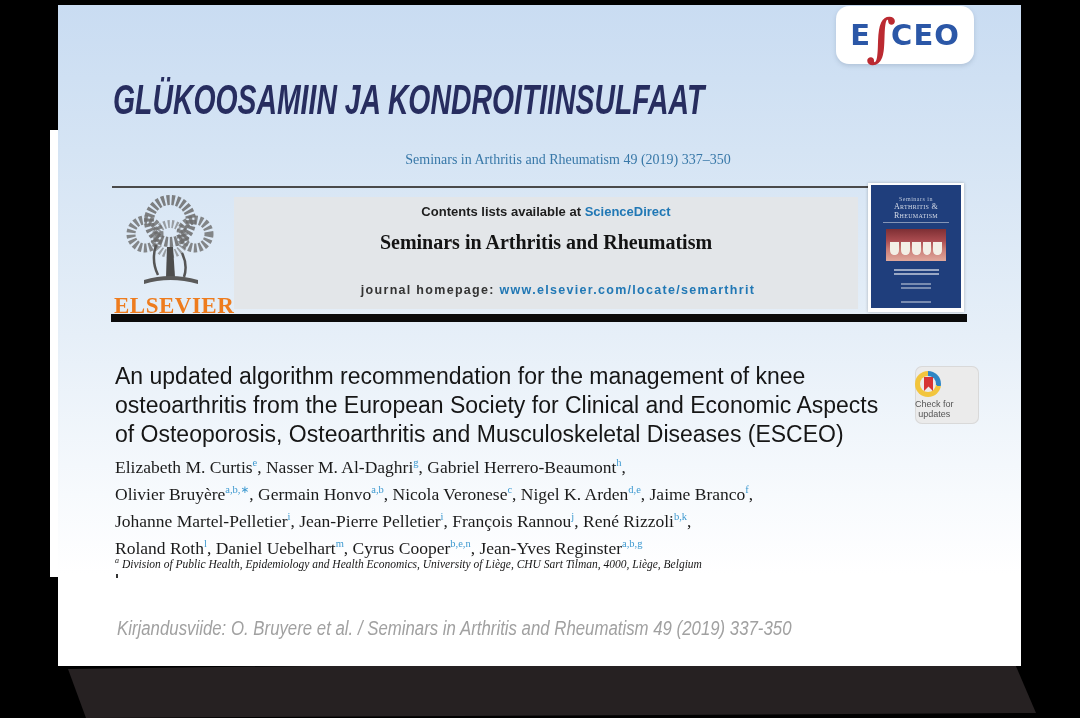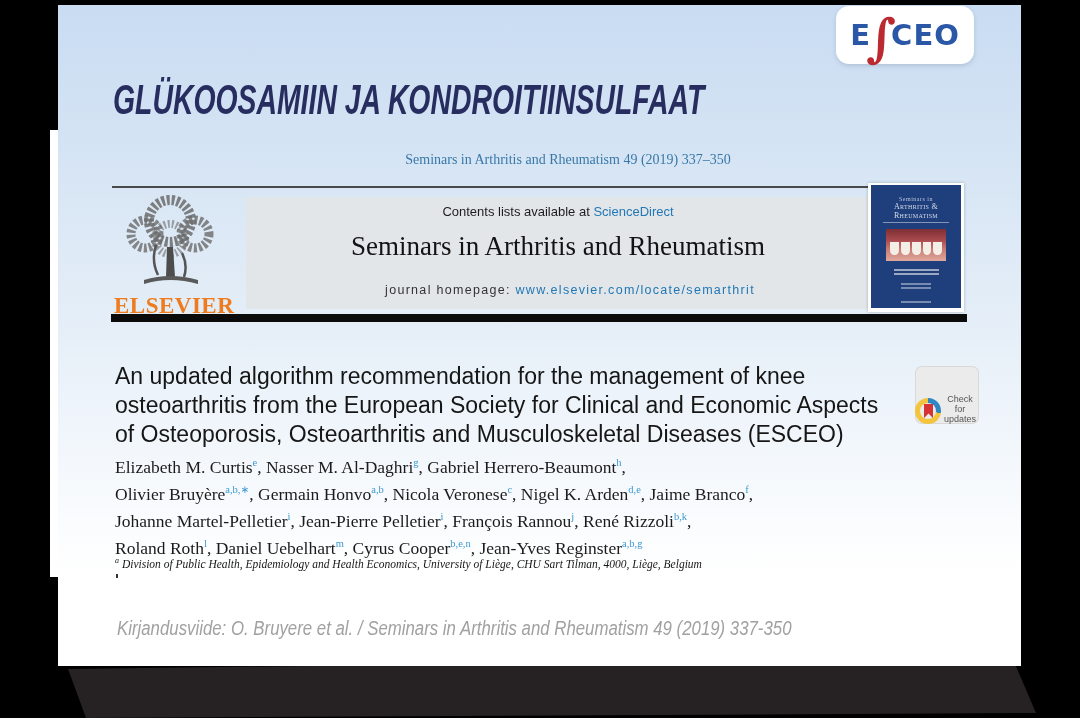--- a/index.html
+++ b/index.html
@@ -32,24 +32,24 @@
   .jref{position:absolute;left:150px;top:147px;width:720px;text-align:center;
         font-family:"Liberation Serif",serif;font-size:14px;color:#3878a8;}
 
   .rule{position:absolute;left:54px;top:181px;width:848px;height:2px;background:#4a4a4a;}
 
   .tree{position:absolute;left:60px;top:190px;width:105px;height:100px;}
   .elsevier-word{position:absolute;left:56px;top:288px;width:100px;text-align:center;
                  font-family:"Liberation Serif",serif;font-size:23px;font-weight:600;
                  color:#ee7c1e;letter-spacing:.5px;}
 
-  .graybox{position:absolute;left:188px;top:192px;width:624px;height:112px;background:#e3e6e9;}
+  .graybox{position:absolute;left:176px;top:192px;width:624px;height:112px;background:#e3e6e9;font-weight:bold;}
   .contents-line{position:absolute;top:7px;width:100%;text-align:center;font-size:13px;color:#1d1d1d;}
   .jname{position:absolute;top:34px;width:100%;text-align:center;
-         font-family:"Liberation Serif",serif;font-size:27px;color:#131313;}
+         font-family:"Liberation Serif",serif;font-size:20px;color:#131313;}
   .homepage-line{position:absolute;top:86px;width:100%;text-align:center;
                  font-size:12.5px;letter-spacing:1.3px;color:#333;padding-left:12px;}
   .link{color:#2178b5;cursor:pointer;}
 
   
   .cover{position:absolute;left:810px;top:178px;width:96px;height:129px;background:#fdfdfd;
          box-shadow:0 0 3px rgba(0,0,0,.25);}
   .cover-inner{position:absolute;left:3px;right:3px;top:2px;bottom:4px;background:#1f3e7c;}
   .cover-t1{margin-top:11px;text-align:center;font-family:"Liberation Serif",serif;
             font-size:6px;color:#b9c5da;letter-spacing:.5px;}
@@ -62,21 +62,21 @@
   .ccap{position:absolute;left:25%;width:50%;height:2px;background:rgba(255,255,255,.55);}
   .cbot{position:absolute;left:33%;width:34%;height:2px;background:rgba(255,255,255,.4);}
 
   .blackbar{position:absolute;left:53px;top:309px;width:856px;height:8px;background:#0b0b0b;}
 
   .article-title{position:absolute;left:57px;top:357px;font-family:Liberation Sans, sans-serif;
                  font-size:23px;line-height:29px;color:#161616;}
 
   .check-badge{position:absolute;left:857px;top:361px;width:64px;height:58px;background:#ebebeb;
                border-radius:7px;box-shadow:inset 0 0 0 1px #d9d9d9;cursor:pointer;
-               display:flex;flex-direction:row;align-items:flex-end;}
+               display:flex;flex-direction:column;align-items:flex-start;}
   .check-icon{margin-top:5px;width:26px;height:26px;border-radius:50%;position:relative;
               background:conic-gradient(from 0deg,#2e86c5 0 100deg,#f2c53d 100deg 360deg);}
   .check-icon::before{content:"";position:absolute;inset:5px;background:#ebebeb;border-radius:50%;}
   .check-mark{position:absolute;left:9px;top:6px;width:9px;height:14px;background:#d63434;
               clip-path:polygon(0 0,100% 0,100% 100%,50% 68%,0 100%);}
   .check-text{font-size:9px;line-height:10px;color:#555;text-align:center;margin-top:2px;}
 
   .authors{position:absolute;left:57px;top:449px;font-family:"Liberation Serif",serif;
            font-size:17.5px;line-height:27px;color:#1b1b1b;}
   .asup{color:#3d99d0;font-size:10.5px;line-height:0;}

